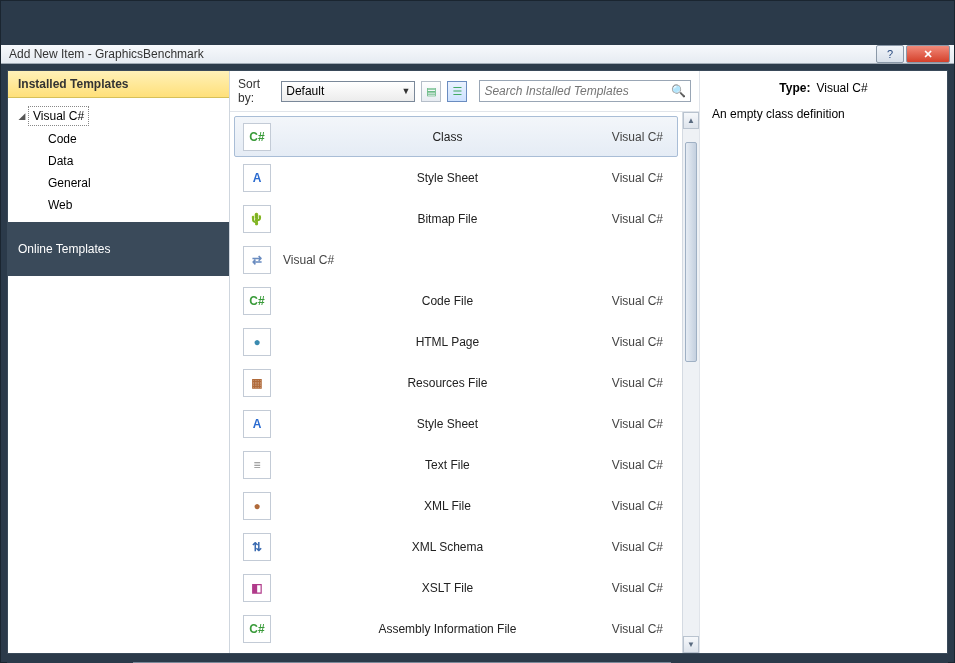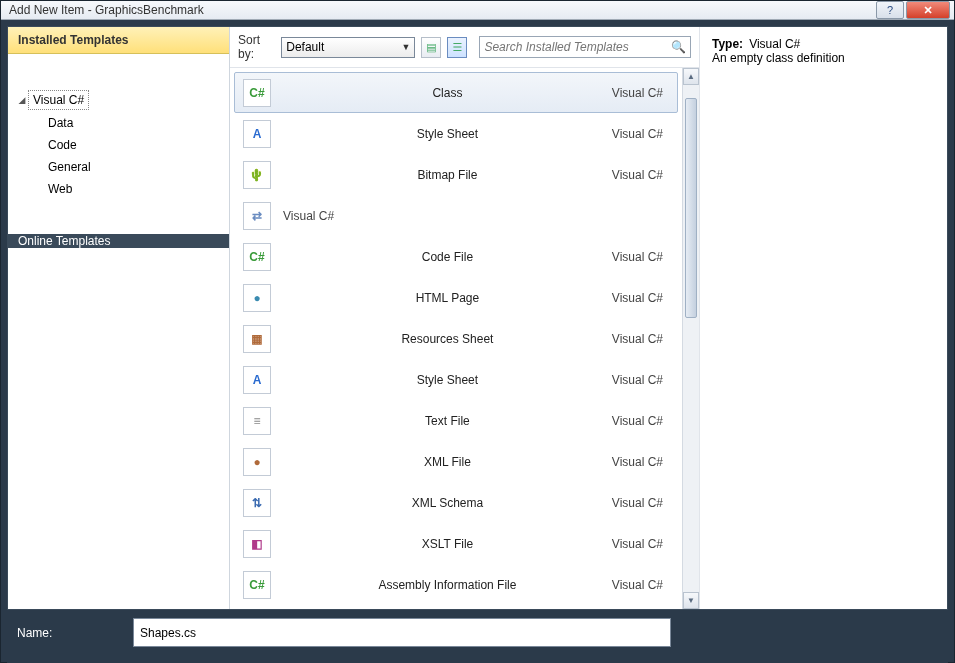--- a/index.html
+++ b/index.html
@@ -1,34 +1,34 @@
 <!DOCTYPE html>
 <html><head>
 <meta charset="utf-8">
 <style>
 * { box-sizing: border-box; margin: 0; padding: 0; }
 body { font-family: "Segoe UI", Tahoma, sans-serif; font-size: 12px; background: #2b3a4a; width: 955px; height: 663px; overflow: hidden; }
 .window { width: 955px; height: 663px; background: #2b3a4a; border: 1px solid #1a2530; display: flex; flex-direction: column; }
-.titlebar { height: 28px; background: linear-gradient(#f7f9fc,#e6ebf2); display: flex; align-items: center; padding: 0 4px; border-bottom: 1px solid #a0aab5; }
+.titlebar { height: 28px; background: linear-gradient(#f7f9fc,#e6ebf2); display: flex; align-items: center; padding: 0 4px; border-bottom: 1px solid #a0aab5; margin-top: 44px; }
 .titlebar .title { flex: 1; color: #333; font-size: 12px; padding-left: 4px; }
 .tb-btn { width: 28px; height: 18px; border: 1px solid #8a98a8; margin-left: 2px; border-radius: 2px; display: flex; align-items: center; justify-content: center; font-size: 11px; cursor: pointer; }
 .tb-help { background: linear-gradient(#f0f4f9,#d8e0ea); color: #2a4b80; }
 .tb-close { background: linear-gradient(#f28a7a,#d4402a); color: #fff; width: 44px; font-weight: bold; }
 .dialog-body { flex: 1; display: flex; flex-direction: column; margin: 6px; background: #2b3a4a; }
 .main-area { flex: 1; display: flex; background: #fff; border: 1px solid #3a4a5a; }
-.sidebar { width: 222px; display: flex; flex-direction: column; background: #fff; border-right: 1px solid #cfd6de; gap: 28px; }
+.sidebar { width: 222px; display: flex; flex-direction: column; background: #fff; border-right: 1px solid #cfd6de; }
 .sidebar-header { background: linear-gradient(#fff1b8,#ffe07a); padding: 6px 10px; font-weight: bold; color: #333; border-bottom: 1px solid #d6c05a; }
 .tree { padding: 6px 0 6px 8px; }
 .tree-node { display: flex; align-items: center; padding: 2px 0; cursor: pointer; }
 .tree-node .expander { width: 12px; text-align: center; color: #565656; font-size: 9px; }
 .tree-node .label { padding: 2px 4px; }
 .tree-node.selected .label { border: 1px dotted #888; background: #fff; }
 .tree-children { padding-left: 28px; }
 .tree-children .tree-node { padding: 2px 0; }
-.online-bar { background: #3a4a5a; color: #fff; padding: 0 10px; cursor: pointer; }
+.online-bar { background: #3a4a5a; color: #fff; padding: 20px 10px; cursor: pointer; }
 .center { flex: 1; display: flex; flex-direction: column; min-width: 0; }
 .toolbar { display: flex; align-items: center; padding: 6px 8px; gap: 6px; border-bottom: 1px solid #e0e4ea; }
 .toolbar .lbl { color: #333; }
 .sort-select { width: 148px; height: 21px; border: 1px solid #7a8899; background: linear-gradient(#fff,#ececec); font-size: 12px; padding: 1px 4px; display: flex; align-items: center; justify-content: space-between; cursor: pointer; }
 .sort-select .arrow { font-size: 9px; color: #333; }
 .view-btn { width: 22px; height: 21px; border: 1px solid #b5bec9; background: linear-gradient(#fff,#e8ecf2); display: flex; align-items: center; justify-content: center; cursor: pointer; font-size: 11px; color: #4a6; }
 .view-btn.active { border-color: #6a8cc0; background: linear-gradient(#eaf2ff,#cde2ff); }
 .toolbar .spacer { flex: 1; }
 .search-box { width: 234px; height: 22px; border: 1px solid #99a6b5; display: flex; align-items: center; padding: 0 4px; }
 .search-box input { flex: 1; border: none; outline: none; font-size: 12px; color: #0369a1; font-style: italic; background: transparent; }
@@ -37,21 +37,21 @@
 .list { flex: 1; overflow-y: auto; padding: 4px; }
 .item { display: flex; align-items: center; height: 41px; padding: 4px 8px; border: 1px solid transparent; cursor: pointer; }
 .item.selected { background: linear-gradient(#f3f6fa,#e5ecf5); border: 1px solid #a9bdd6; border-radius: 2px; }
 .item .icon { width: 28px; height: 28px; border: 1px solid #c3cbd6; background: #fff; margin-right: 12px; display: flex; align-items: center; justify-content: center; font-size: 12px; font-weight: bold; position: relative; }
 .item .name { flex: 1; color: #222; text-align: center; }
 .item .lang { color: #444; padding-right: 6px; }
 .scroll-track { width: 17px; background: #eef1f5; border-left: 1px solid #d4dae2; position: relative; }
 .scroll-btn { height: 17px; background: linear-gradient(#f6f8fb,#dee4ec); border: 1px solid #b9c3cf; display: flex; align-items: center; justify-content: center; font-size: 8px; color: #5a6b80; cursor: pointer; }
 .scroll-thumb { position: absolute; left: 2px; right: 2px; top: 30px; height: 220px; background: linear-gradient(90deg,#e6ecf4,#c4d0df); border: 1px solid #9fb0c4; border-radius: 2px; cursor: pointer; }
 .details { width: 248px; border-left: 1px solid #e0e4ea; padding: 10px 12px; }
-.details .row { display: flex; gap: 6px; margin-bottom: 0; }
+.details .row { display: flex; gap: 6px; margin-bottom: 12px; justify-content: center; }
 .details .k { font-weight: bold; }
 .name-row { display: flex; align-items: center; padding: 8px 10px; background: #2b3a4a; gap: 20px; }
 .name-row .lbl { color: #fff; width: 96px; }
 .name-input { flex: 1; max-width: 538px; height: 29px; border: 1px solid #7a8899; padding: 2px 6px; font-size: 12px; background: #fff; outline: none; }
 .button-row { display: flex; justify-content: flex-end; padding: 8px 10px 10px; gap: 8px; background: #2b3a4a; }
 .btn { min-width: 76px; height: 23px; background: linear-gradient(#fdfdfd,#e4e8ee); border: 1px solid #8c9aab; border-radius: 3px; font-size: 12px; cursor: pointer; padding: 0 14px; }
 .btn .ul { text-decoration: underline; }
 
 .ic-cs { color: #3a9b3a; }
 .ic-css { color: #2a6bd0; }
@@ -80,24 +80,24 @@
 
       <div class="sidebar">
         <div class="sidebar-header">Installed Templates</div>
         <div class="tree">
           <div class="tree-node selected">
             <span class="expander">◢</span>
             <span class="label">Visual C#</span>
           </div>
           <div class="tree-children">
             <div class="tree-node">
+                <span class="label">Code</span>
+              </div>
+            <div class="tree-node">
                 <span class="label">Data</span>
-              </div>
-            <div class="tree-node">
-                <span class="label">Code</span>
               </div>
             <div class="tree-node">
                 <span class="label">General</span>
               </div>
             <div class="tree-node">
                 <span class="label">Web</span>
               </div>
           </div>
         </div>
         <div class="online-bar">Online Templates</div>
@@ -145,21 +145,21 @@
                 <div class="name">Code File</div>
                 <div class="lang">Visual C#</div>
               </div>
               <div class="item">
                 <div class="icon ic-html">●</div>
                 <div class="name">HTML Page</div>
                 <div class="lang">Visual C#</div>
               </div>
               <div class="item">
                 <div class="icon ic-res">▦</div>
-                <div class="name">Resources Sheet</div>
+                <div class="name">Resources File</div>
                 <div class="lang">Visual C#</div>
               </div>
               <div class="item">
                 <div class="icon ic-css">A</div>
                 <div class="name">Style Sheet</div>
                 <div class="lang">Visual C#</div>
               </div>
               <div class="item">
                 <div class="icon ic-txt">≡</div>
                 <div class="name">Text File</div>

